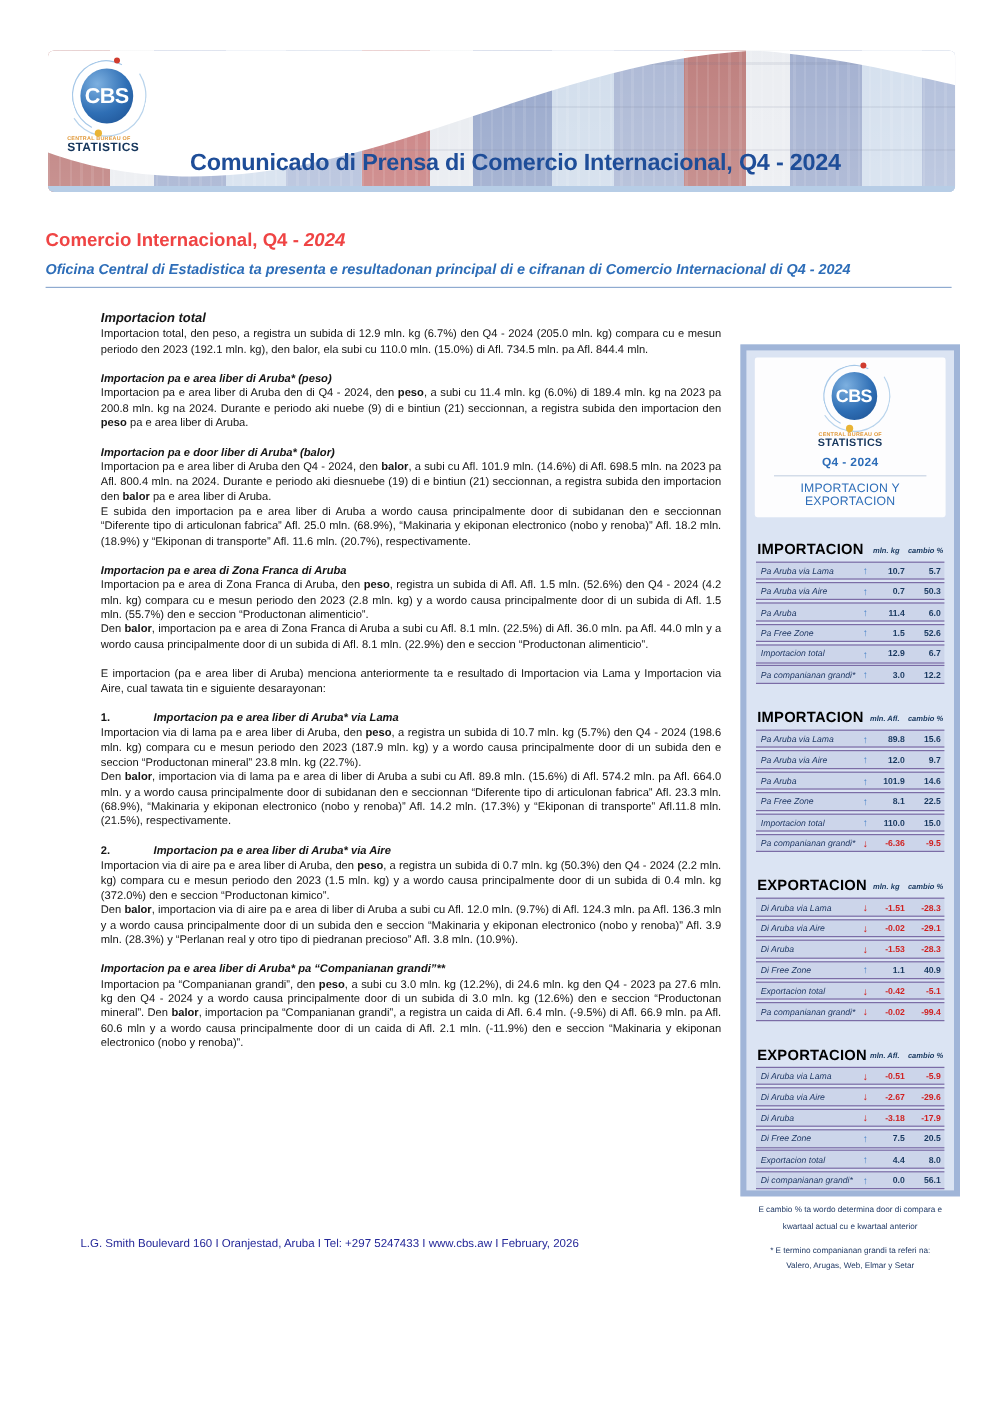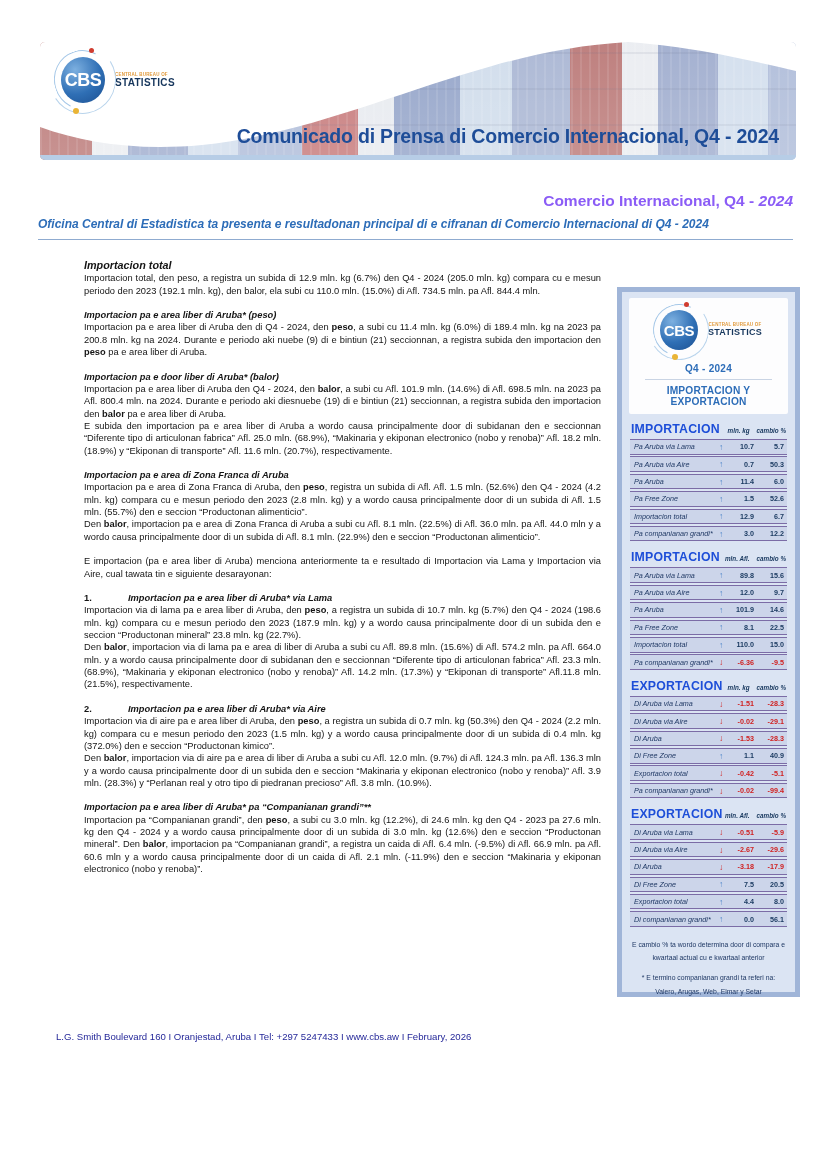--- a/index.html
+++ b/index.html
@@ -14,26 +14,26 @@
       linear-gradient(rgba(255,255,255,.30), rgba(255,255,255,.40)),
       repeating-linear-gradient(0deg, transparent 0 34px, rgba(30,40,80,.10) 34px 36px),
       repeating-linear-gradient(90deg, rgba(255,255,255,.10) 0 2px, transparent 2px 9px),
       repeating-linear-gradient(90deg,
         #a34a48 0 52px, #e3e6ec 52px 88px, #7e90bd 88px 148px, #c3d3e7 148px 198px,
         #93a5cc 198px 262px, #b2494a 262px 318px, #dfe3ea 318px 354px, #6e84b6 354px 420px,
         #bfd0e4 420px 472px, #8b9cc4 472px 530px);
   }
   .wave { position:absolute; inset:0; width:100%; height:100%; }
   .banner-strip { position:absolute; left:0; right:0; bottom:0; height:5px; background:#b7cde6; }
-  .banner-title { position:absolute; left:0; right:17px; bottom:12px; text-align:right; padding-left:40px;
+  .banner-title { position:absolute; left:0; right:17px; bottom:12px; text-align:center; padding-left:40px;
                   font-size:19.5px; font-weight:bold; color:#1e4d98; letter-spacing:-0.2px; }
   .banner-logo { position:absolute; left:16px; top:10px; }
 
   
-  .cbs { display:inline-flex; align-items:center; gap:5px; }
+  .cbs { display:inline-flex; align-items:flex-end; gap:5px;flex-direction:column; }
   .orb { position:relative; width:54px; height:56px; flex:0 0 auto; }
   .ball { position:absolute; left:5px; top:5px; width:44px; height:46px; border-radius:50%;
           background:radial-gradient(circle at 32% 28%, #7db0e0, #2f6fb5 55%, #1b4e8f);
           color:#fff; font-weight:bold; font-size:18px; display:flex; align-items:center;
           justify-content:center; letter-spacing:-0.5px; }
   .ring { position:absolute; border-radius:50%; border:1.3px solid #a6c8e8; }
   .r1 { left:-2px; top:-2px; right:-2px; bottom:-2px;
         border-color:#a6c8e8 transparent transparent #a6c8e8; transform:rotate(-18deg); }
   .r2 { left:-6px; top:-6px; right:-6px; bottom:-6px;
         border-color:transparent #b9d4ec #b9d4ec transparent; transform:rotate(12deg); }
@@ -43,21 +43,21 @@
   .cbstxt { display:flex; flex-direction:column; line-height:1.15; }
   .l1 { font-size:4.5px; color:#e19a3c; font-weight:bold; letter-spacing:0.2px; }
   .l2 { font-size:10px; color:#16365c; font-weight:800; letter-spacing:0.3px; }
   .cbs.sm .orb { width:48px; height:48px; }
   .cbs.sm .ball { width:38px; height:40px; font-size:15px; left:5px; top:4px; }
   .cbs.sm .dred { left:29px; }
   .cbs.sm .l2 { font-size:9px; }
 
   
   .head-block { position:absolute; left:38px; top:192px; width:755px; }
-  .h1 { font-size:15.5px; font-weight:bold; color:#8b5cf6;text-align:right; }
+  .h1 { font-size:15.5px; font-weight:bold; color:#ef4444; }
   .h1 .yr { font-style:italic; }
   .h2 { margin-top:7px; font-size:12px; font-weight:bold; font-style:italic; color:#2d6db8; }
   .rule { margin-top:8px; border-top:1.5px solid #8fabd0; }
 
   
   .content { position:absolute; left:84px; top:258px; width:517px;
              font-size:9.3px; line-height:1.33; color:#151515; text-align:justify; }
   .sec { margin-bottom:12px; }
   .sec-h { font-weight:bold; font-style:italic; }
   .sec-h.big { font-size:10.8px; }
@@ -65,42 +65,42 @@
   .content p { margin:0; }
 
   
   .sidebar { position:absolute; left:617px; top:287px; width:183px; height:710px;
              background:#dbe4f3; border:5px solid #a0b5d8; box-sizing:border-box;
              display:flex; flex-direction:column; padding:4px 4px; }
   .card { background:#fdfdfe; border-radius:2px; margin:2px 3px 7px; padding:8px 4px 7px;
           text-align:center; }
   .quarter { font-size:10px; font-weight:bold; color:#2d6db8; margin-top:5px; letter-spacing:0.3px; }
   .card-div { height:1px; background:#c9d4e4; margin:5px 12px; }
-  .caption { font-size:10.2px; font-weight:bold; color:#2d6db8; letter-spacing:0.2px; }
+  .caption { font-size:10.2px; font-weight:normal; color:#2d6db8; letter-spacing:0.2px; }
   .tbl { margin:0 4px 8px; }
   .tbl-head { display:flex; justify-content:space-between; align-items:flex-end; padding:1px 1px 3px; }
-  .tbl-title { font-size:12.3px; font-weight:bold; color:#1d4ed8; letter-spacing:0.2px; }
+  .tbl-title { font-size:12.3px; font-weight:bold; color:#000000; letter-spacing:0.2px;margin-top:12px; }
   .tbl-units { display:flex; gap:7px; font-size:6.3px; font-style:italic; font-weight:bold;
                color:#17375e; padding-bottom:2px; }
   .trow { display:flex; align-items:center; height:13.5px; background:#ccd5ea;
           border-top:1px solid #7b6ca6; border-bottom:1px solid #7b6ca6;
           margin-bottom:1.9px; padding:0 3px 0 4px; font-size:7.2px;justify-content:flex-end; }
   .lbl { flex:1; font-style:italic; color:#1f3864; white-space:nowrap; }
   .arr { width:12px; text-align:center; font-weight:bold; font-size:8.5px; }
   .trow.up .arr { color:#4f86c9; }
   .trow.down .arr { color:#d02020; }
   .v { text-align:right; color:#17375e; font-weight:600; }
   .v1 { width:27px; } .v2 { width:30px; }
   .trow.down .v { color:#d02020; }
   .notes { margin-top:3px; }
   .note { margin-bottom:7px; }
   .nl { text-align:center; font-size:6.8px; color:#1f3864; line-height:1.95; }
 
   
-  .footer { position:absolute; left:56px; top:1031px; font-size:9.6px; color:#252899; }
+  .footer { position:absolute; left:67px; top:1031px; font-size:9.6px; color:#252899; }
 </style>
 </head>
 <body>
 
 <div class="page">
 
   <div class="banner">
     <div class="containers-bg"></div>
     <svg class="wave" viewBox="0 0 756 118" preserveAspectRatio="none">
       <path d="M0,0 L588,0 C540,3 498,11 452,24 C352,52 262,93 162,103 C98,109 44,101 0,85 Z" fill="#ffffff"></path>

